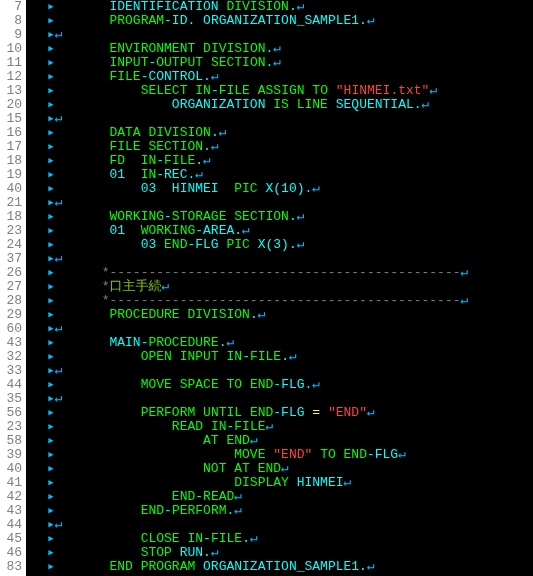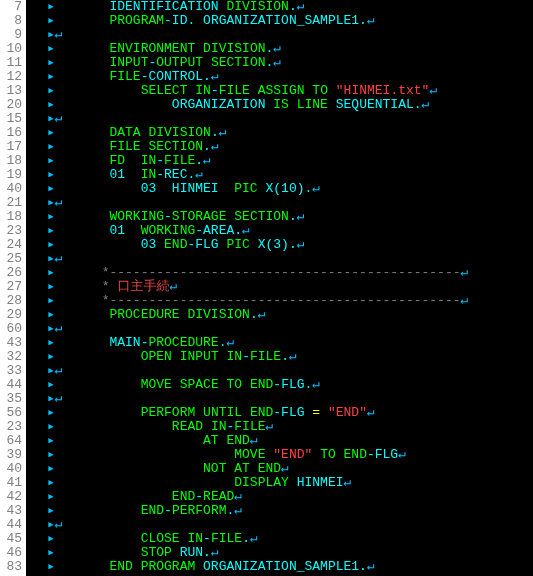--- a/index.html
+++ b/index.html
@@ -36,21 +36,21 @@
     flex: 1;
   }
   .code .line {
     height: 14px;
     display: block;
   }
   .c-default { color: #00FFFF; }
   .c-keyword { color: #00FF00; }
   .c-string  { color: #FF4040; }
   .c-comment { color: #808080; }
-  .c-comment-jp { color: #ef4444; margin-left: 8px; }
+  .c-comment-jp { color: #84cc16; }
   .c-yellow  { color: #FFFF00; }
   .c-newline { color: #00BFFF; }
 </style>
 </head>
 <body>
 
 <div class="editor">
   <div class="gutter">
       <div>7</div>
       <div>8</div>
@@ -63,34 +63,34 @@
       <div>15</div>
       <div>16</div>
       <div>17</div>
       <div>18</div>
       <div>19</div>
       <div>40</div>
       <div>21</div>
       <div>18</div>
       <div>23</div>
       <div>24</div>
-      <div>25</div>
+      <div>37</div>
       <div>26</div>
       <div>27</div>
       <div>28</div>
       <div>29</div>
       <div>60</div>
       <div>43</div>
       <div>32</div>
       <div>33</div>
       <div>44</div>
       <div>35</div>
       <div>56</div>
       <div>23</div>
-      <div>64</div>
+      <div>58</div>
       <div>39</div>
       <div>40</div>
       <div>41</div>
       <div>42</div>
       <div>43</div>
       <div>44</div>
       <div>45</div>
       <div>46</div>
       <div>83</div>
     </div>

